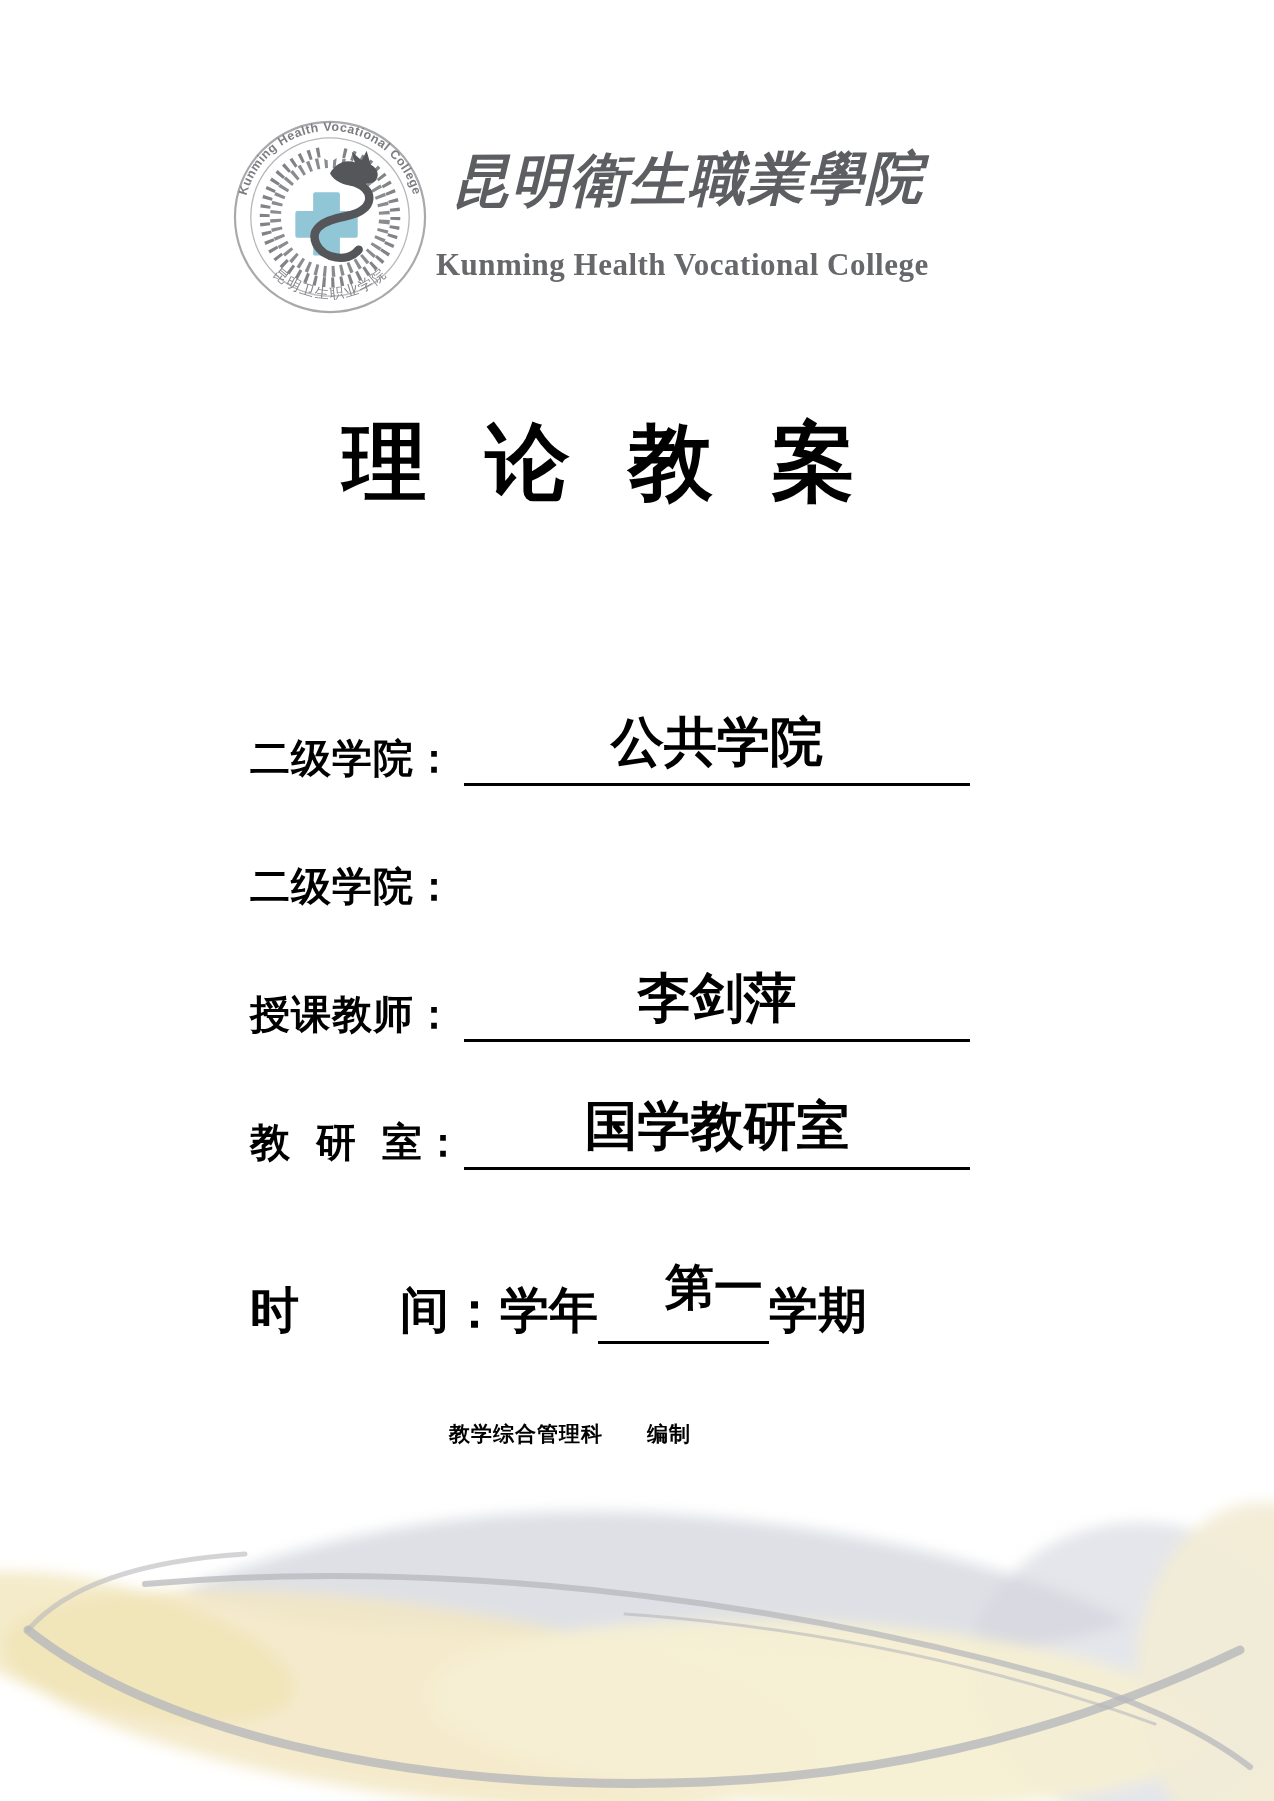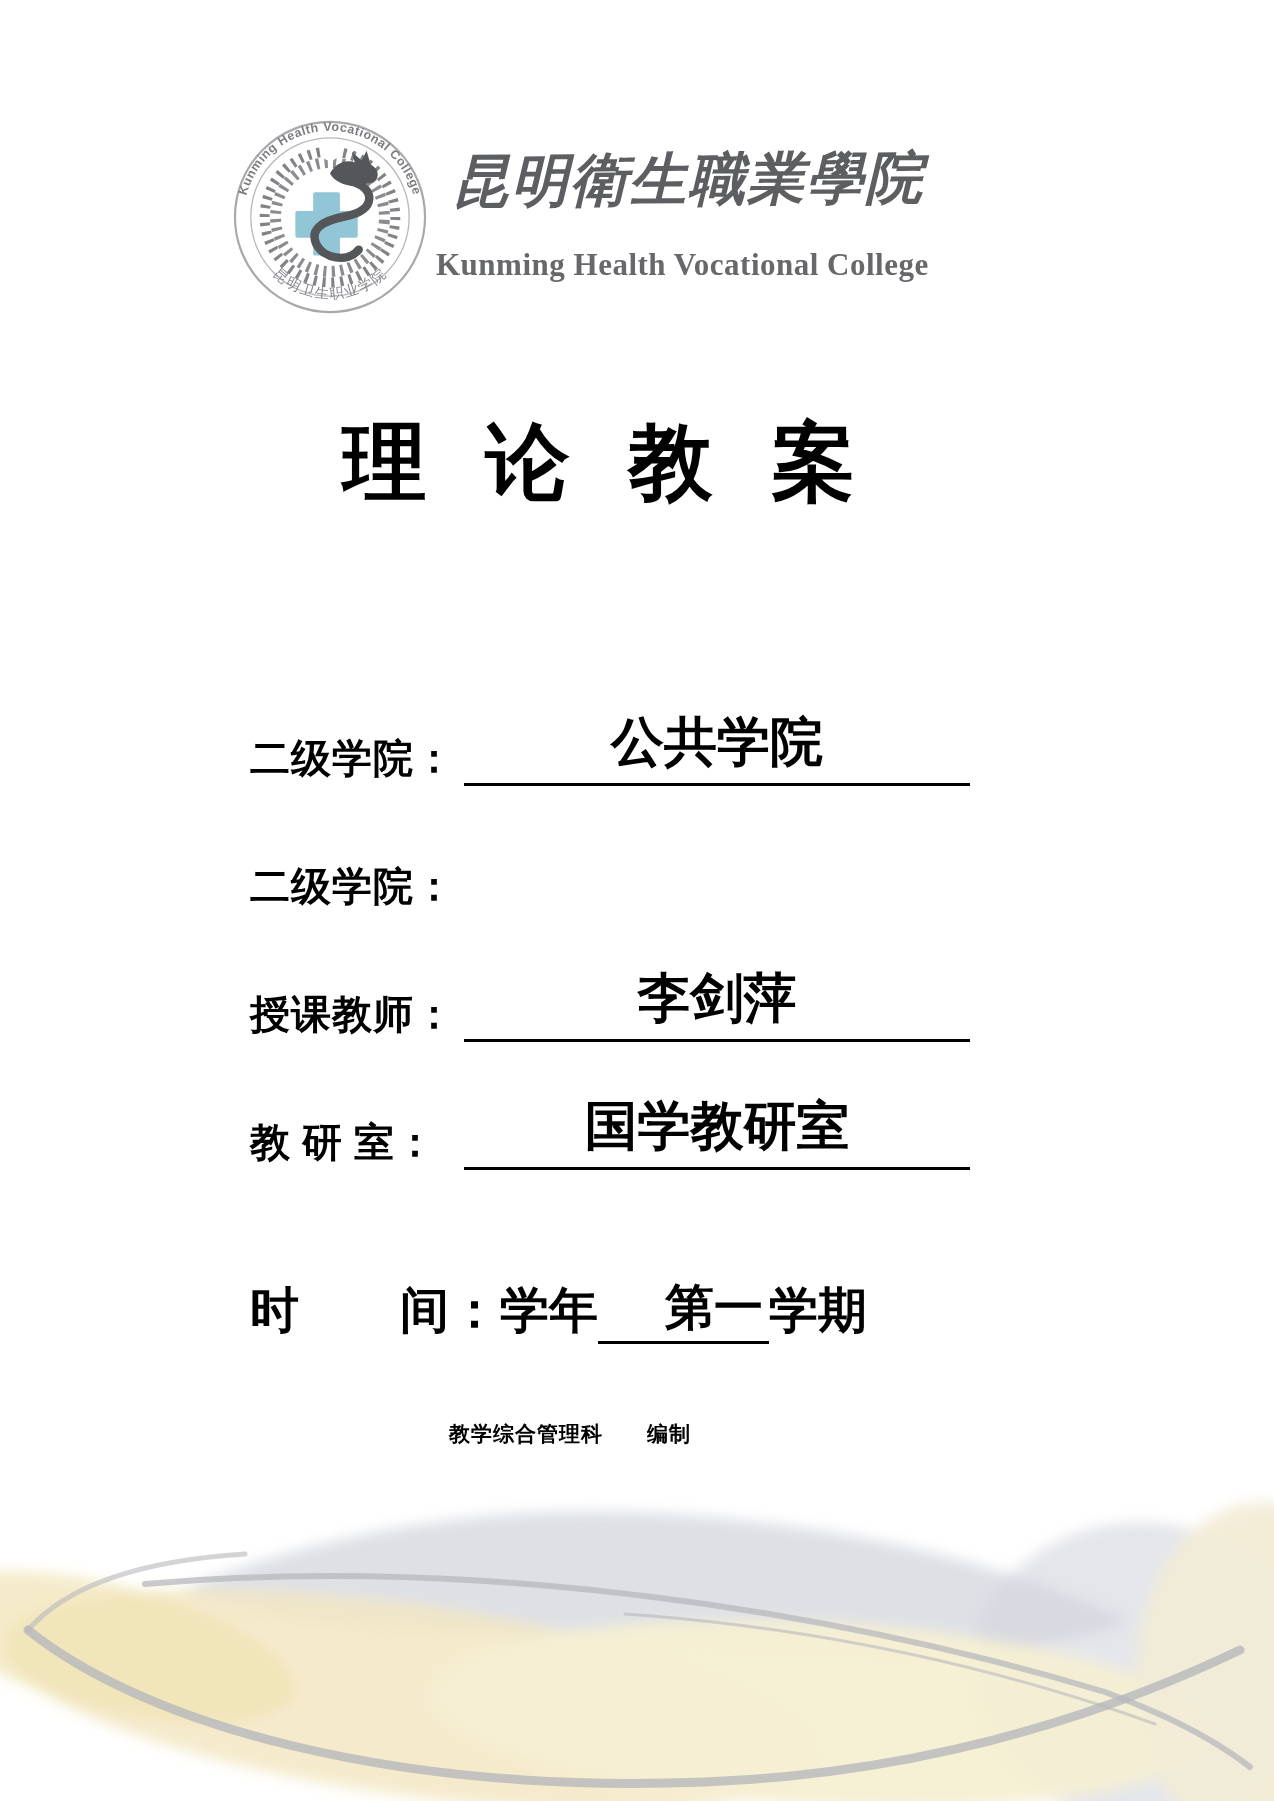--- a/index.html
+++ b/index.html
@@ -24,38 +24,38 @@
     text-align:center;font-size:31px;font-weight:bold;
     color:#67686c;letter-spacing:0.5px;white-space:nowrap;
   }
   
   .doc-title{
     position:absolute;left:0;top:398px;width:1184px;
     text-align:center;font-size:84px;font-weight:bold;
     letter-spacing:2px;word-spacing:34px;margin:8px;white-space:nowrap;
   }
   
-  .form{position:absolute;left:250px;top:728px;width:800px;}
+  .form{position:absolute;left:250px;top:728px;width:800px;font-family:Liberation Mono, monospace;}
   .form-row{display:flex;align-items:flex-end;height:58px;margin-bottom:70px;}
   .form-label{
     flex:0 0 214px;font-size:40px;font-weight:bold;
     letter-spacing:1px;white-space:nowrap;
   }
   .form-value{
     flex:0 0 506px;border-bottom:3px solid #000;
     text-align:center;font-size:53px;font-weight:bold;
     padding-bottom:4px;white-space:nowrap;
   }
   .time-row{margin-top:112px;display:flex;align-items:flex-end;height:62px;}
   .time-part{font-size:49px;font-weight:bold;white-space:nowrap;}
   .u-seg{
     display:inline-block;border-bottom:3px solid #000;
     padding:0 16px 4px 16px;text-align:center;
   }
-  .u-seg.sem{padding:0 6px 0 18px;}
+  .u-seg.sem{padding:0 6px 20px 18px;}
   
   .footer-note{
     position:absolute;left:0;top:1420px;width:1140px;
     text-align:center;font-size:21px;font-weight:bold;
     letter-spacing:1px;white-space:nowrap;
   }
   .footer-gap{display:inline-block;width:44px;}
   
   .watermark{position:absolute;left:0;top:1462px;width:1274px;height:339px;pointer-events:none;}
 </style>

